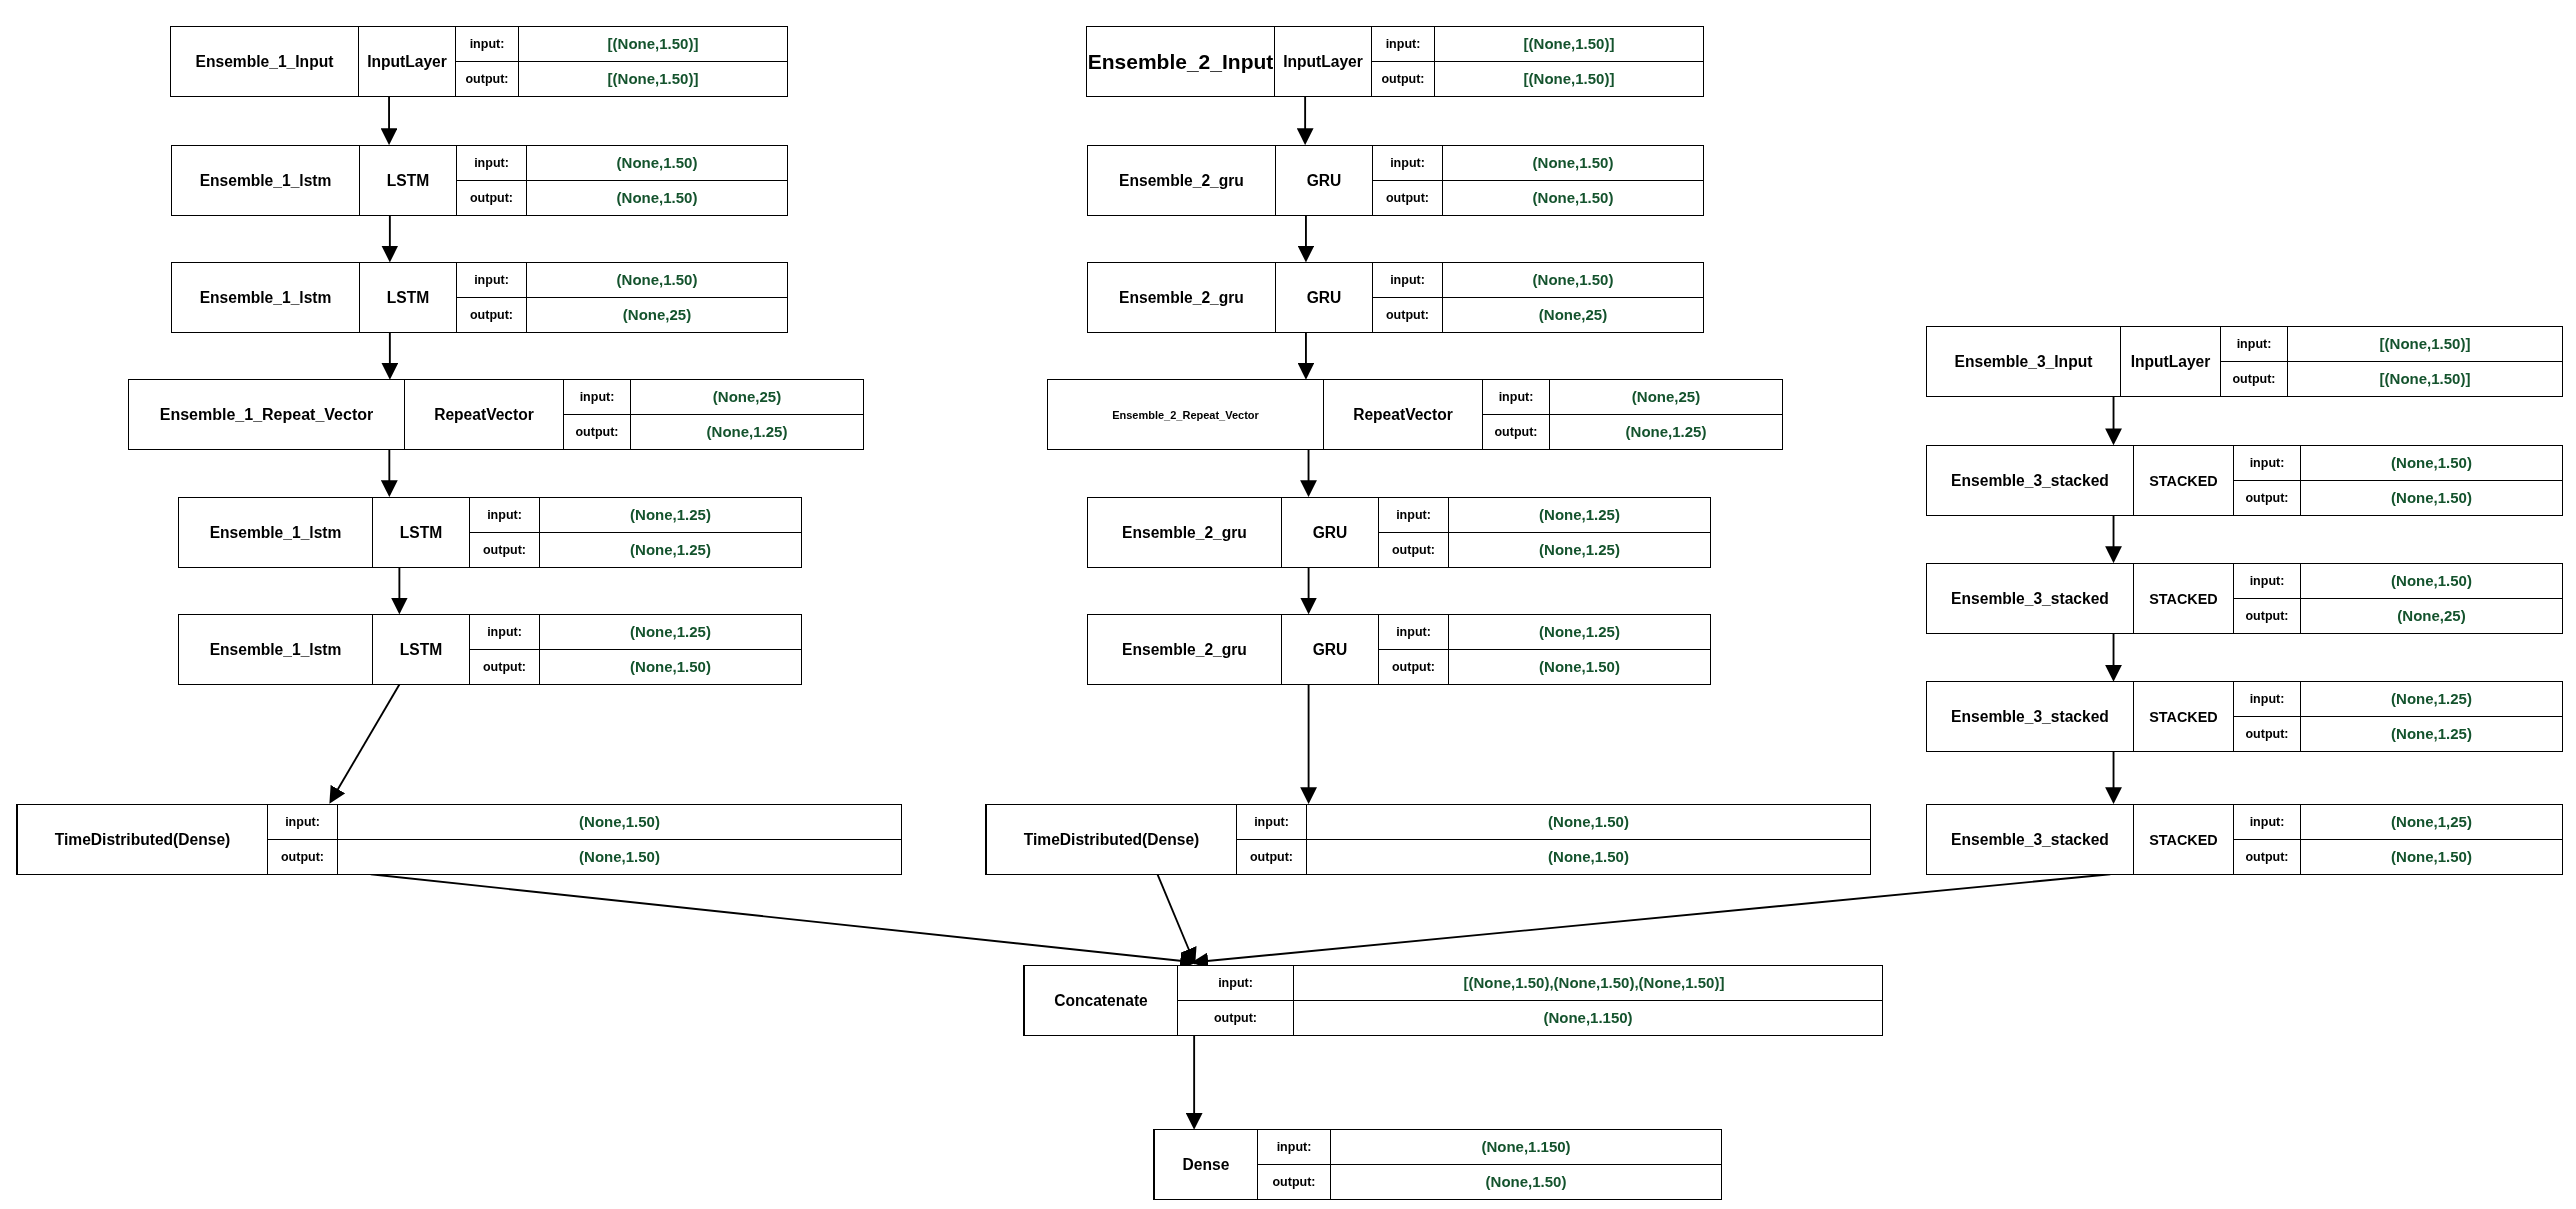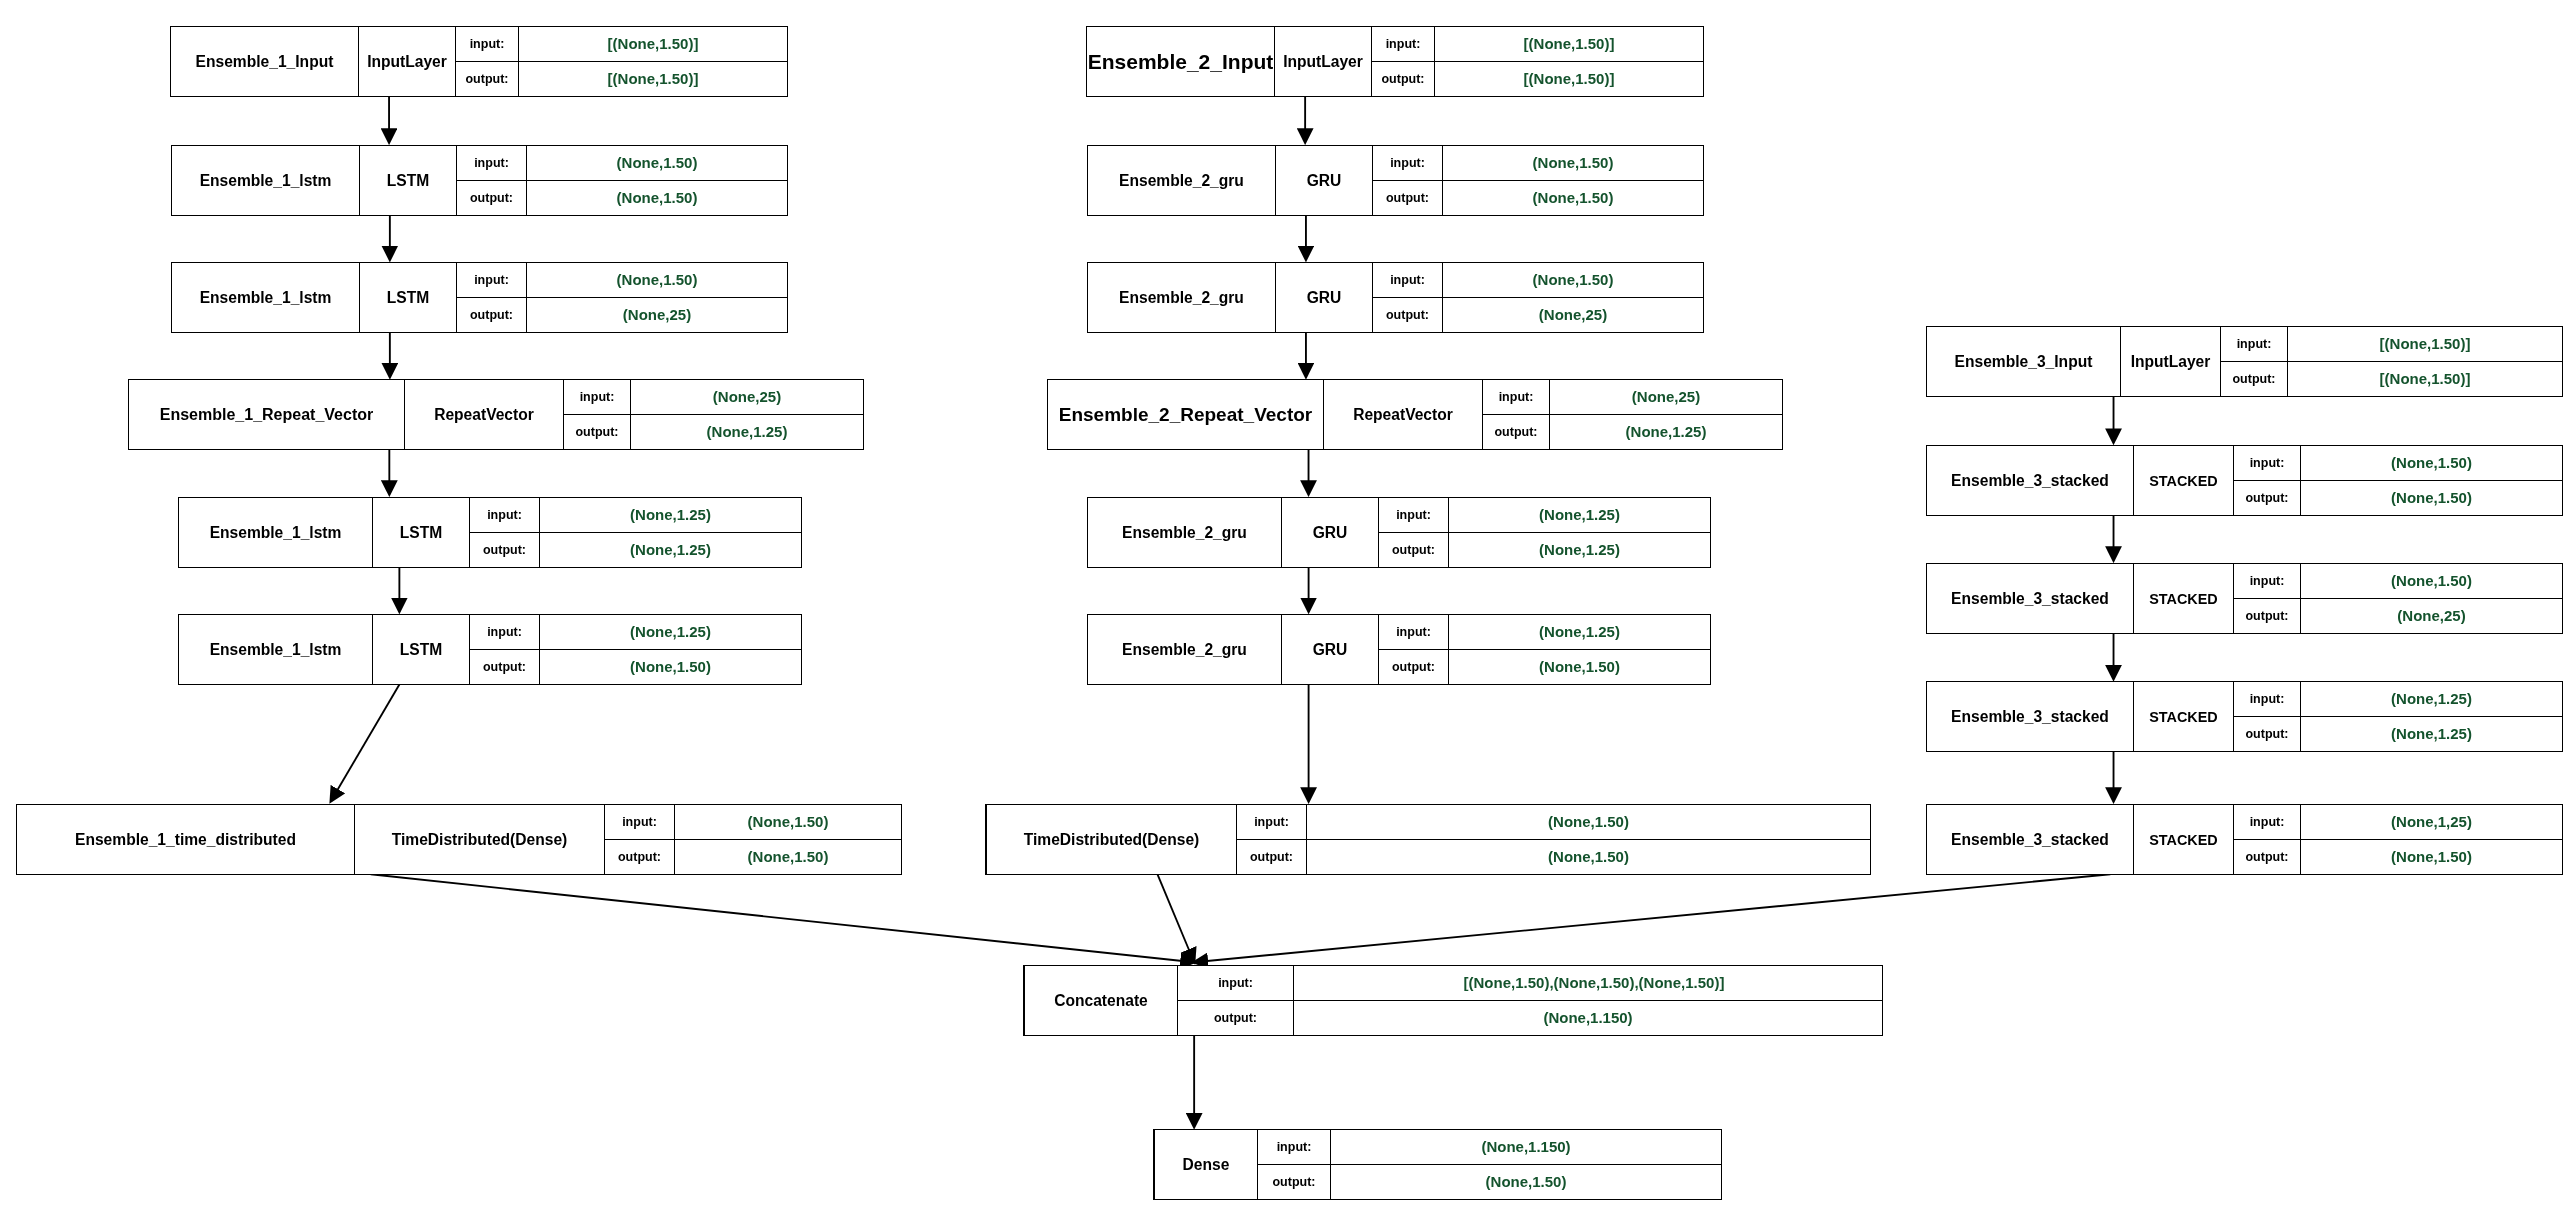--- a/index.html
+++ b/index.html
@@ -207,21 +207,20 @@
         <div class="io-value" style="font-size:15px;">(None,1.25)</div>
       </div>
       <div class="io-row">
         <div class="io-label" style="width:69px; font-size:12.5px;">output:</div>
         <div class="io-value" style="font-size:15px;">(None,1.50)</div>
       </div>
     </div>
   </div>
 
   <div class="node" style="left:16px; top:804px; width:886px; height:71px;">
-    <div class="cell-name" style="width:337px; font-size:15.6px;">Ensemble_1_time_distributed</div>
     <div class="cell-type" style="width:250px; font-size:15.6px;">TimeDistributed(Dense)</div>
     <div class="io-block">
       <div class="io-row top">
         <div class="io-label" style="width:69px; font-size:12.5px;">input:</div>
         <div class="io-value" style="font-size:15px;">(None,1.50)</div>
       </div>
       <div class="io-row">
         <div class="io-label" style="width:69px; font-size:12.5px;">output:</div>
         <div class="io-value" style="font-size:15px;">(None,1.50)</div>
       </div>
@@ -267,21 +266,21 @@
         <div class="io-value" style="font-size:15px;">(None,1.50)</div>
       </div>
       <div class="io-row">
         <div class="io-label" style="width:69px; font-size:12.5px;">output:</div>
         <div class="io-value" style="font-size:15px;">(None,25)</div>
       </div>
     </div>
   </div>
 
   <div class="node" style="left:1047px; top:379px; width:736px; height:71px;">
-    <div class="cell-name" style="width:275px; font-size:19px;">Ensemble_2_Repeat_Vector</div>
+    <div class="cell-name" style="width:275px; font-size:11px;">Ensemble_2_Repeat_Vector</div>
     <div class="cell-type" style="width:159px; font-size:15.6px;">RepeatVector</div>
     <div class="io-block">
       <div class="io-row top">
         <div class="io-label" style="width:66px; font-size:12.5px;">input:</div>
         <div class="io-value" style="font-size:15px;">(None,25)</div>
       </div>
       <div class="io-row">
         <div class="io-label" style="width:66px; font-size:12.5px;">output:</div>
         <div class="io-value" style="font-size:15px;">(None,1.25)</div>
       </div>

